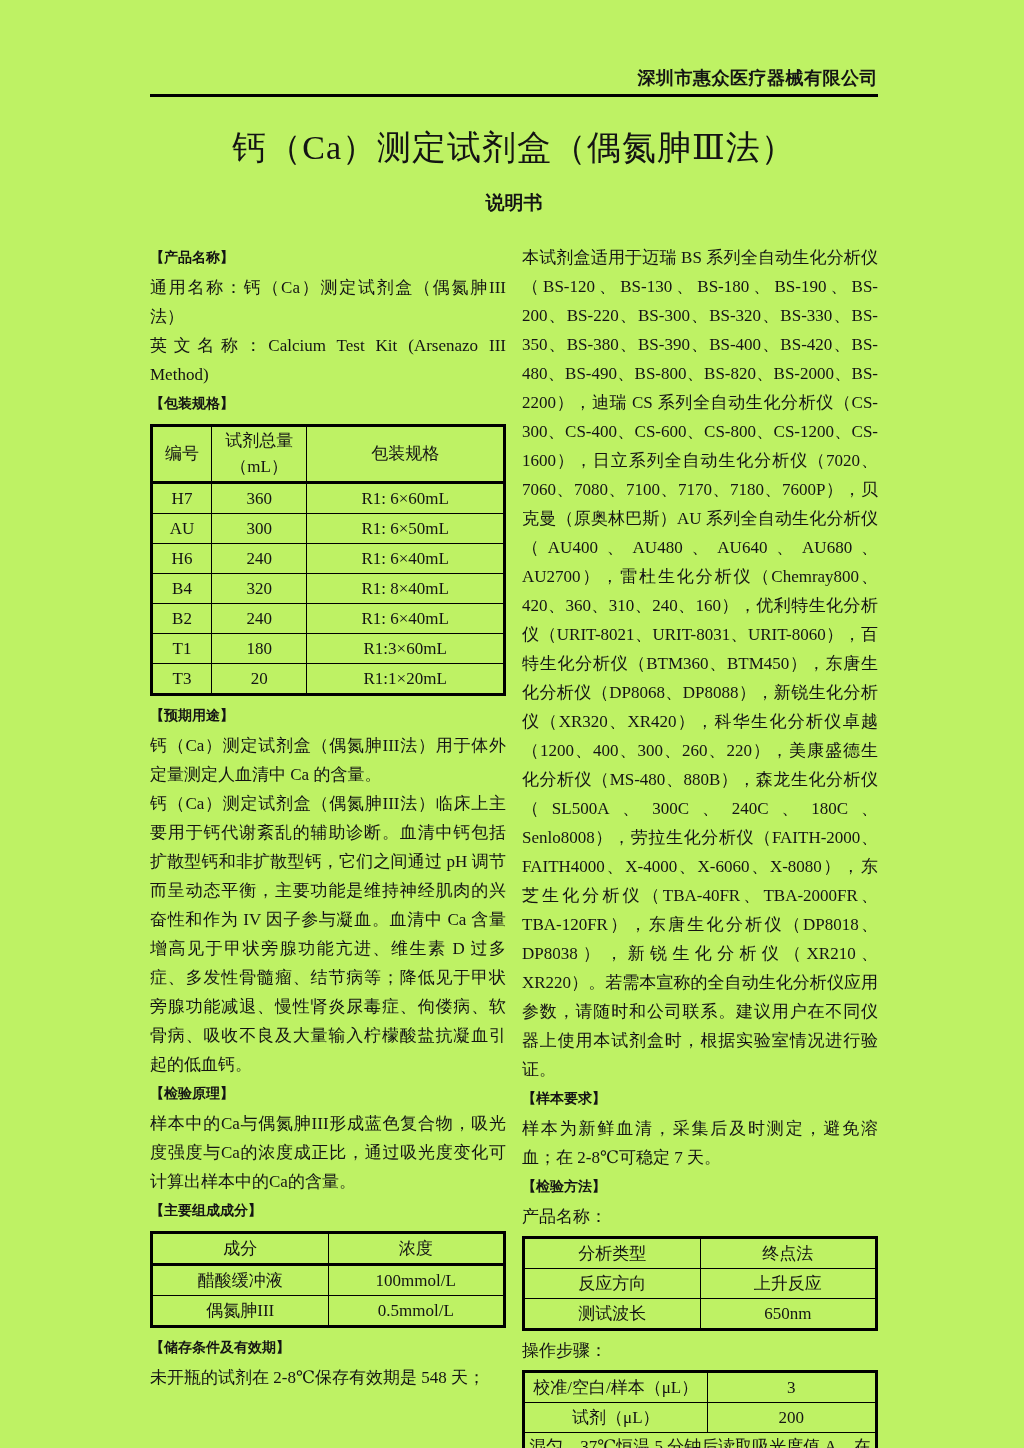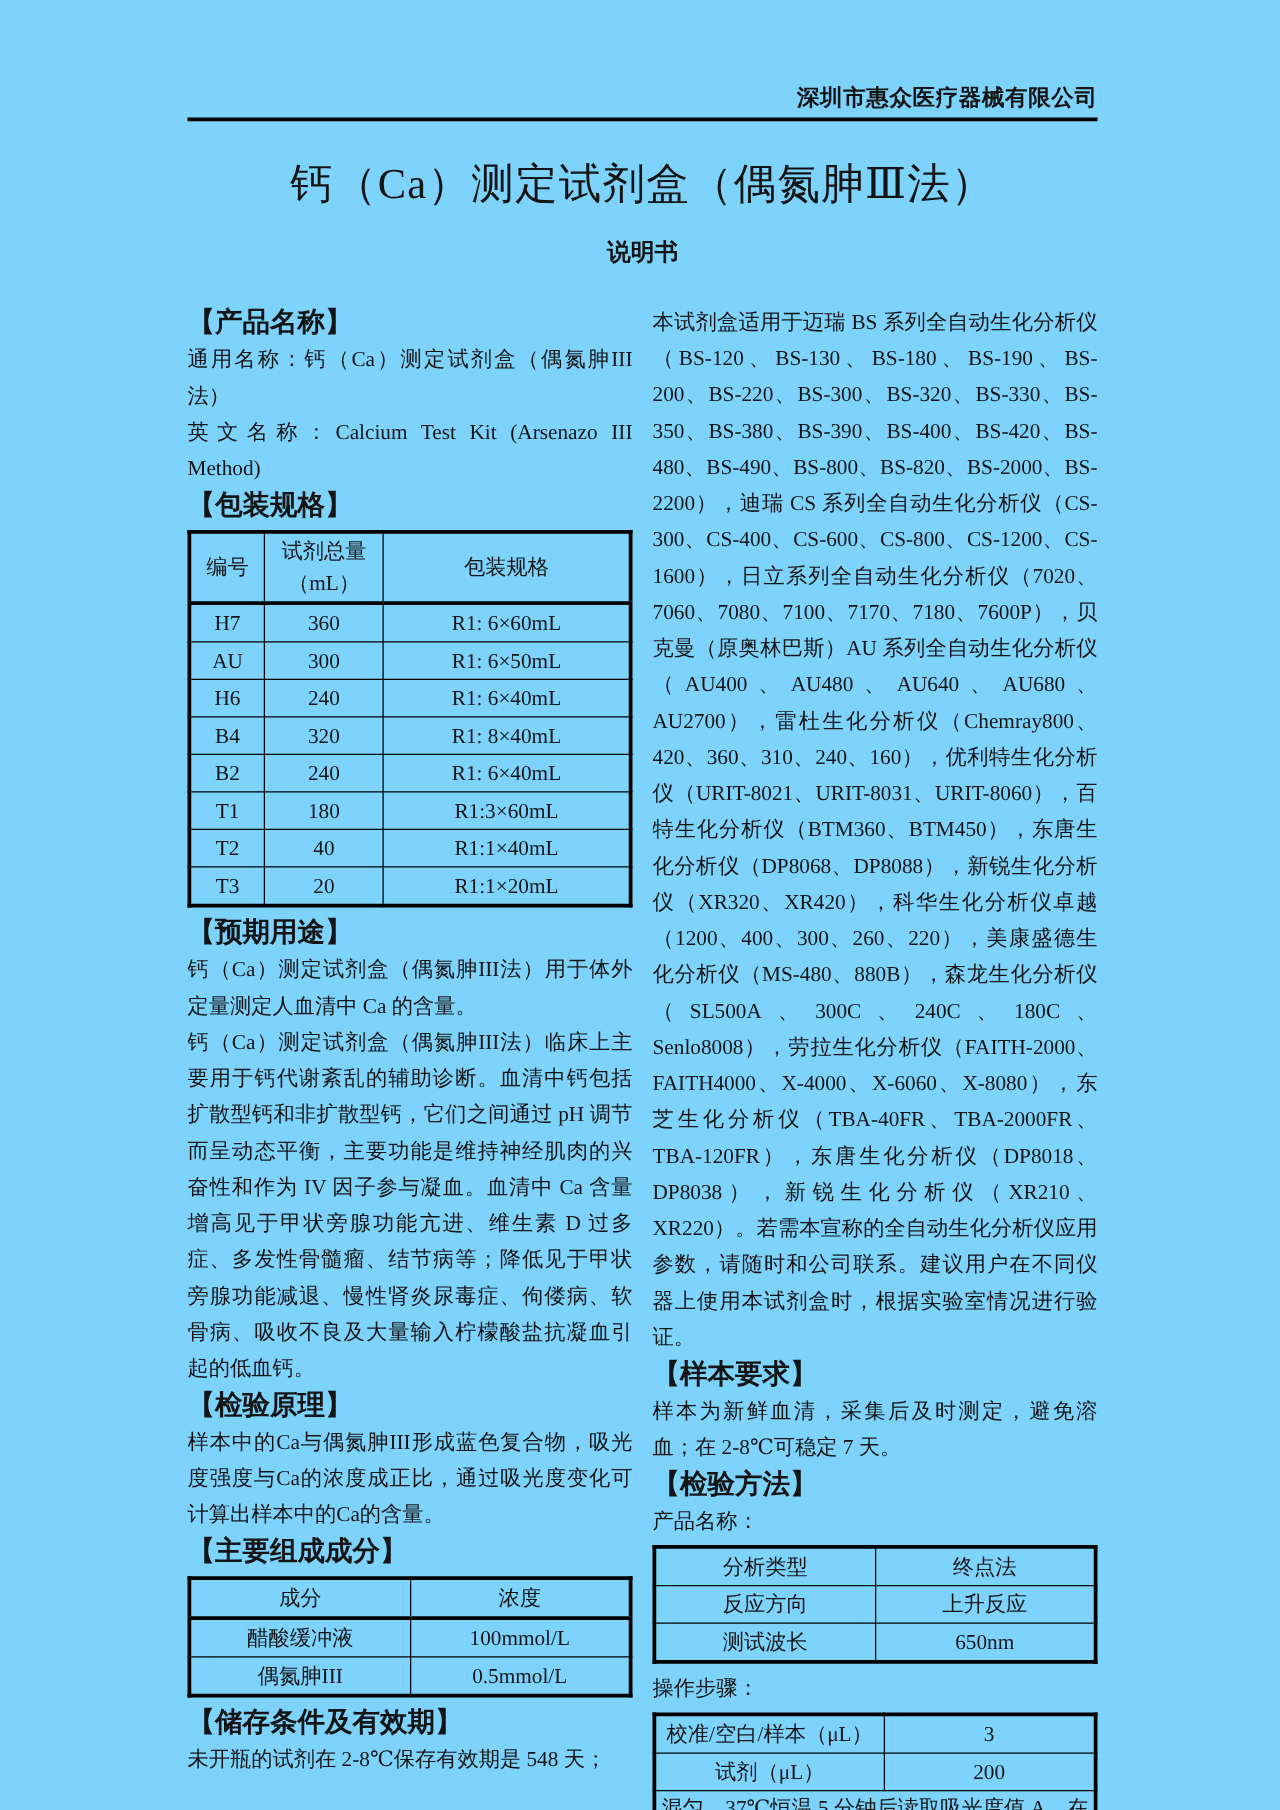--- a/index.html
+++ b/index.html
@@ -1,18 +1,18 @@
 <!DOCTYPE html>
 <html><head>
 <meta charset="utf-8">
 <style>
   html,body { margin:0; padding:0; background:#ffffff; }
   .page {
     width:1024px; height:1448px; box-sizing:border-box;
-    background:#7dd3fc; color:#141414; position:relative;
+    background:#bef264; color:#141414; position:relative;
     font-family:"Liberation Serif","DejaVu Serif",serif;
     padding:66px 146px 0 150px; overflow:hidden;
   }
   .company {
     text-align:right; font-weight:bold; font-size:18px; line-height:24px;
     letter-spacing:0.5px;
   }
   .header-rule { height:3px; background:#000; margin-top:4px; }
   .title {
     text-align:center; font-size:34px; font-weight:normal;
@@ -20,21 +20,21 @@
   }
   .subtitle {
     text-align:center; font-size:19px; font-weight:bold;
     margin:14px 0 0 0; line-height:40px;
   }
   .columns { display:flex; gap:16px; margin-top:20px; }
   .col {
     width:356px; font-size:17px; line-height:29px;
     text-align:justify;
   }
-  .sec-heading { font-weight:bold; font-size:22px; line-height:30px; }
+  .sec-heading { font-weight:bold; font-size:14px; line-height:30px; }
   .para { margin:0; }
   .label-line { margin:0; }
   table.doc-table {
     border-collapse:collapse; width:100%;
     margin:5px 0 5px 0; font-size:17px;padding-left:12px;
   }
   table.doc-table { border:3px solid #000; }
   .doc-table th, .doc-table td {
     border:1px solid #000; text-align:center; vertical-align:middle;
     font-weight:normal; padding:1px 4px; height:27px; line-height:26px;
@@ -100,25 +100,20 @@
             <td>B2</td>
             <td>240</td>
             <td>R1: 6×40mL</td>
           </tr>
           <tr>
             <td>T1</td>
             <td>180</td>
             <td>R1:3×60mL</td>
           </tr>
           <tr>
-            <td>T2</td>
-            <td>40</td>
-            <td>R1:1×40mL</td>
-          </tr>
-          <tr>
             <td>T3</td>
             <td>20</td>
             <td>R1:1×20mL</td>
           </tr>
         </tbody>
       </table>
 
       <div class="sec-heading">【预期用途】</div>
       <p class="para">钙（Ca）测定试剂盒（偶氮胂III法）用于体外定量测定人血清中 Ca 的含量。</p>
       <p class="para">钙（Ca）测定试剂盒（偶氮胂III法）临床上主要用于钙代谢紊乱的辅助诊断。血清中钙包括扩散型钙和非扩散型钙，它们之间通过 pH 调节而呈动态平衡，主要功能是维持神经肌肉的兴奋性和作为 IV 因子参与凝血。血清中 Ca 含量增高见于甲状旁腺功能亢进、维生素 D 过多症、多发性骨髓瘤、结节病等；降低见于甲状旁腺功能减退、慢性肾炎尿毒症、佝偻病、软骨病、吸收不良及大量输入柠檬酸盐抗凝血引起的低血钙。</p>

